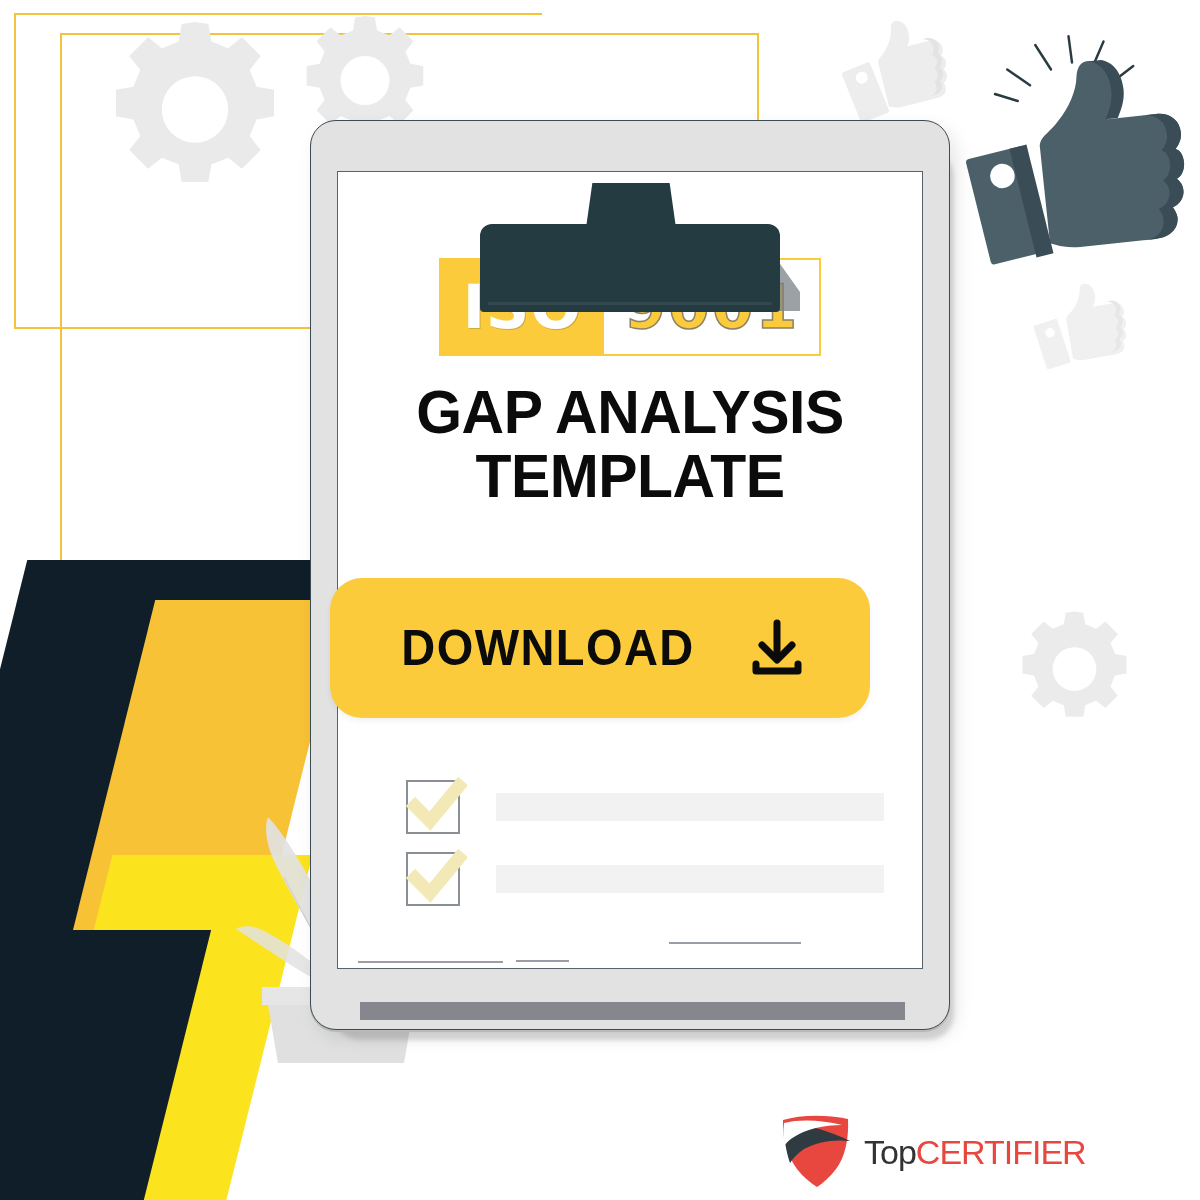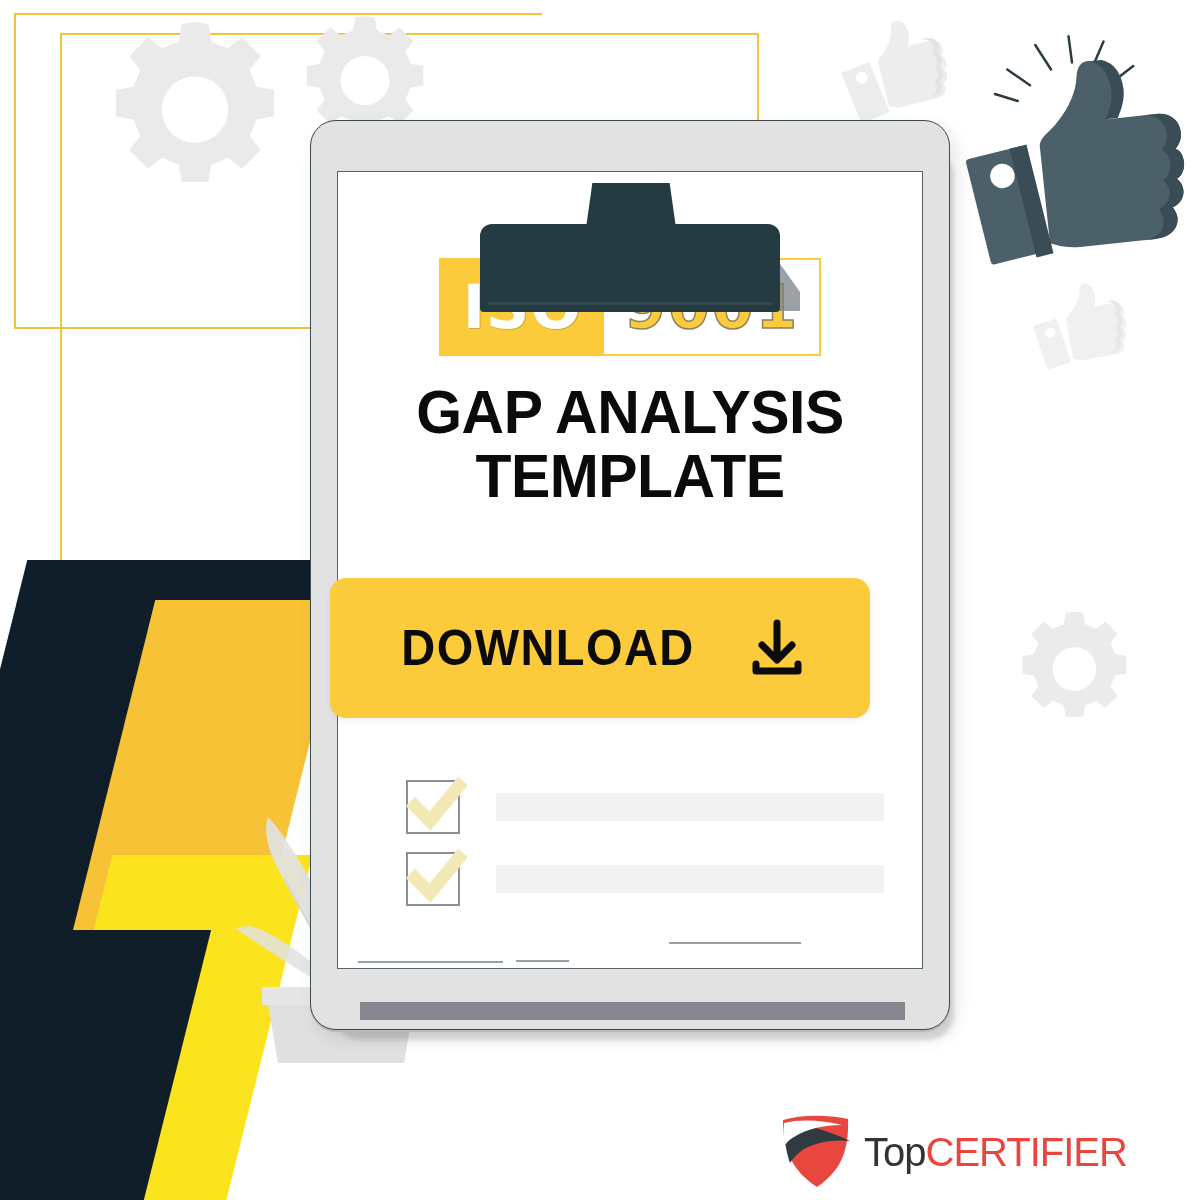--- a/index.html
+++ b/index.html
@@ -118,21 +118,21 @@
     color:#0b0b0b;font-weight:700;
     font-family:"Liberation Sans", sans-serif;
     font-size:62px;line-height:1.03;letter-spacing:-0.5px;
     transform:scaleX(.95);
   }
   .headline .l2{display:block;}
 
   .download-btn{
     position:absolute;left:50%;transform:translateX(-50%);
     top:578px;width:540px;height:140px;
-    background:#FBCB3B;border:none;border-radius:16px;
+    background:#FBCB3B;border:none;border-radius:32px;
     display:flex;align-items:center;justify-content:center;gap:42px;
     cursor:pointer;
     box-shadow:0 3px 6px rgba(0,0,0,.06);
   }
   .download-btn .lbl{
     color:#0b0b0b;font-weight:700;font-size:50px;letter-spacing:1.5px;
     font-family:"Liberation Sans", sans-serif;transform:scaleX(.94);
   }
   .dl-icon{width:62px;height:62px;}
 
@@ -147,21 +147,21 @@
 
   .sig-area{position:absolute;}
   .sig-line{position:absolute;background:#9a9ea6;}
 
   
   .logo{
     position:absolute;left:778px;top:1112px;
     display:flex;align-items:center;gap:8px;
   }
   .logo-text{
-    font-size:40px;letter-spacing:-1px;font-weight:400;
+    font-size:34px;letter-spacing:-1px;font-weight:400;
     font-family:"Liberation Sans", sans-serif;line-height:1;
     white-space:nowrap;
   }
   .logo-top{color:#333333;}
   .logo-cert{color:#E8473F;}
 </style>
 </head>
 <body>
 
 <div class="stage">

